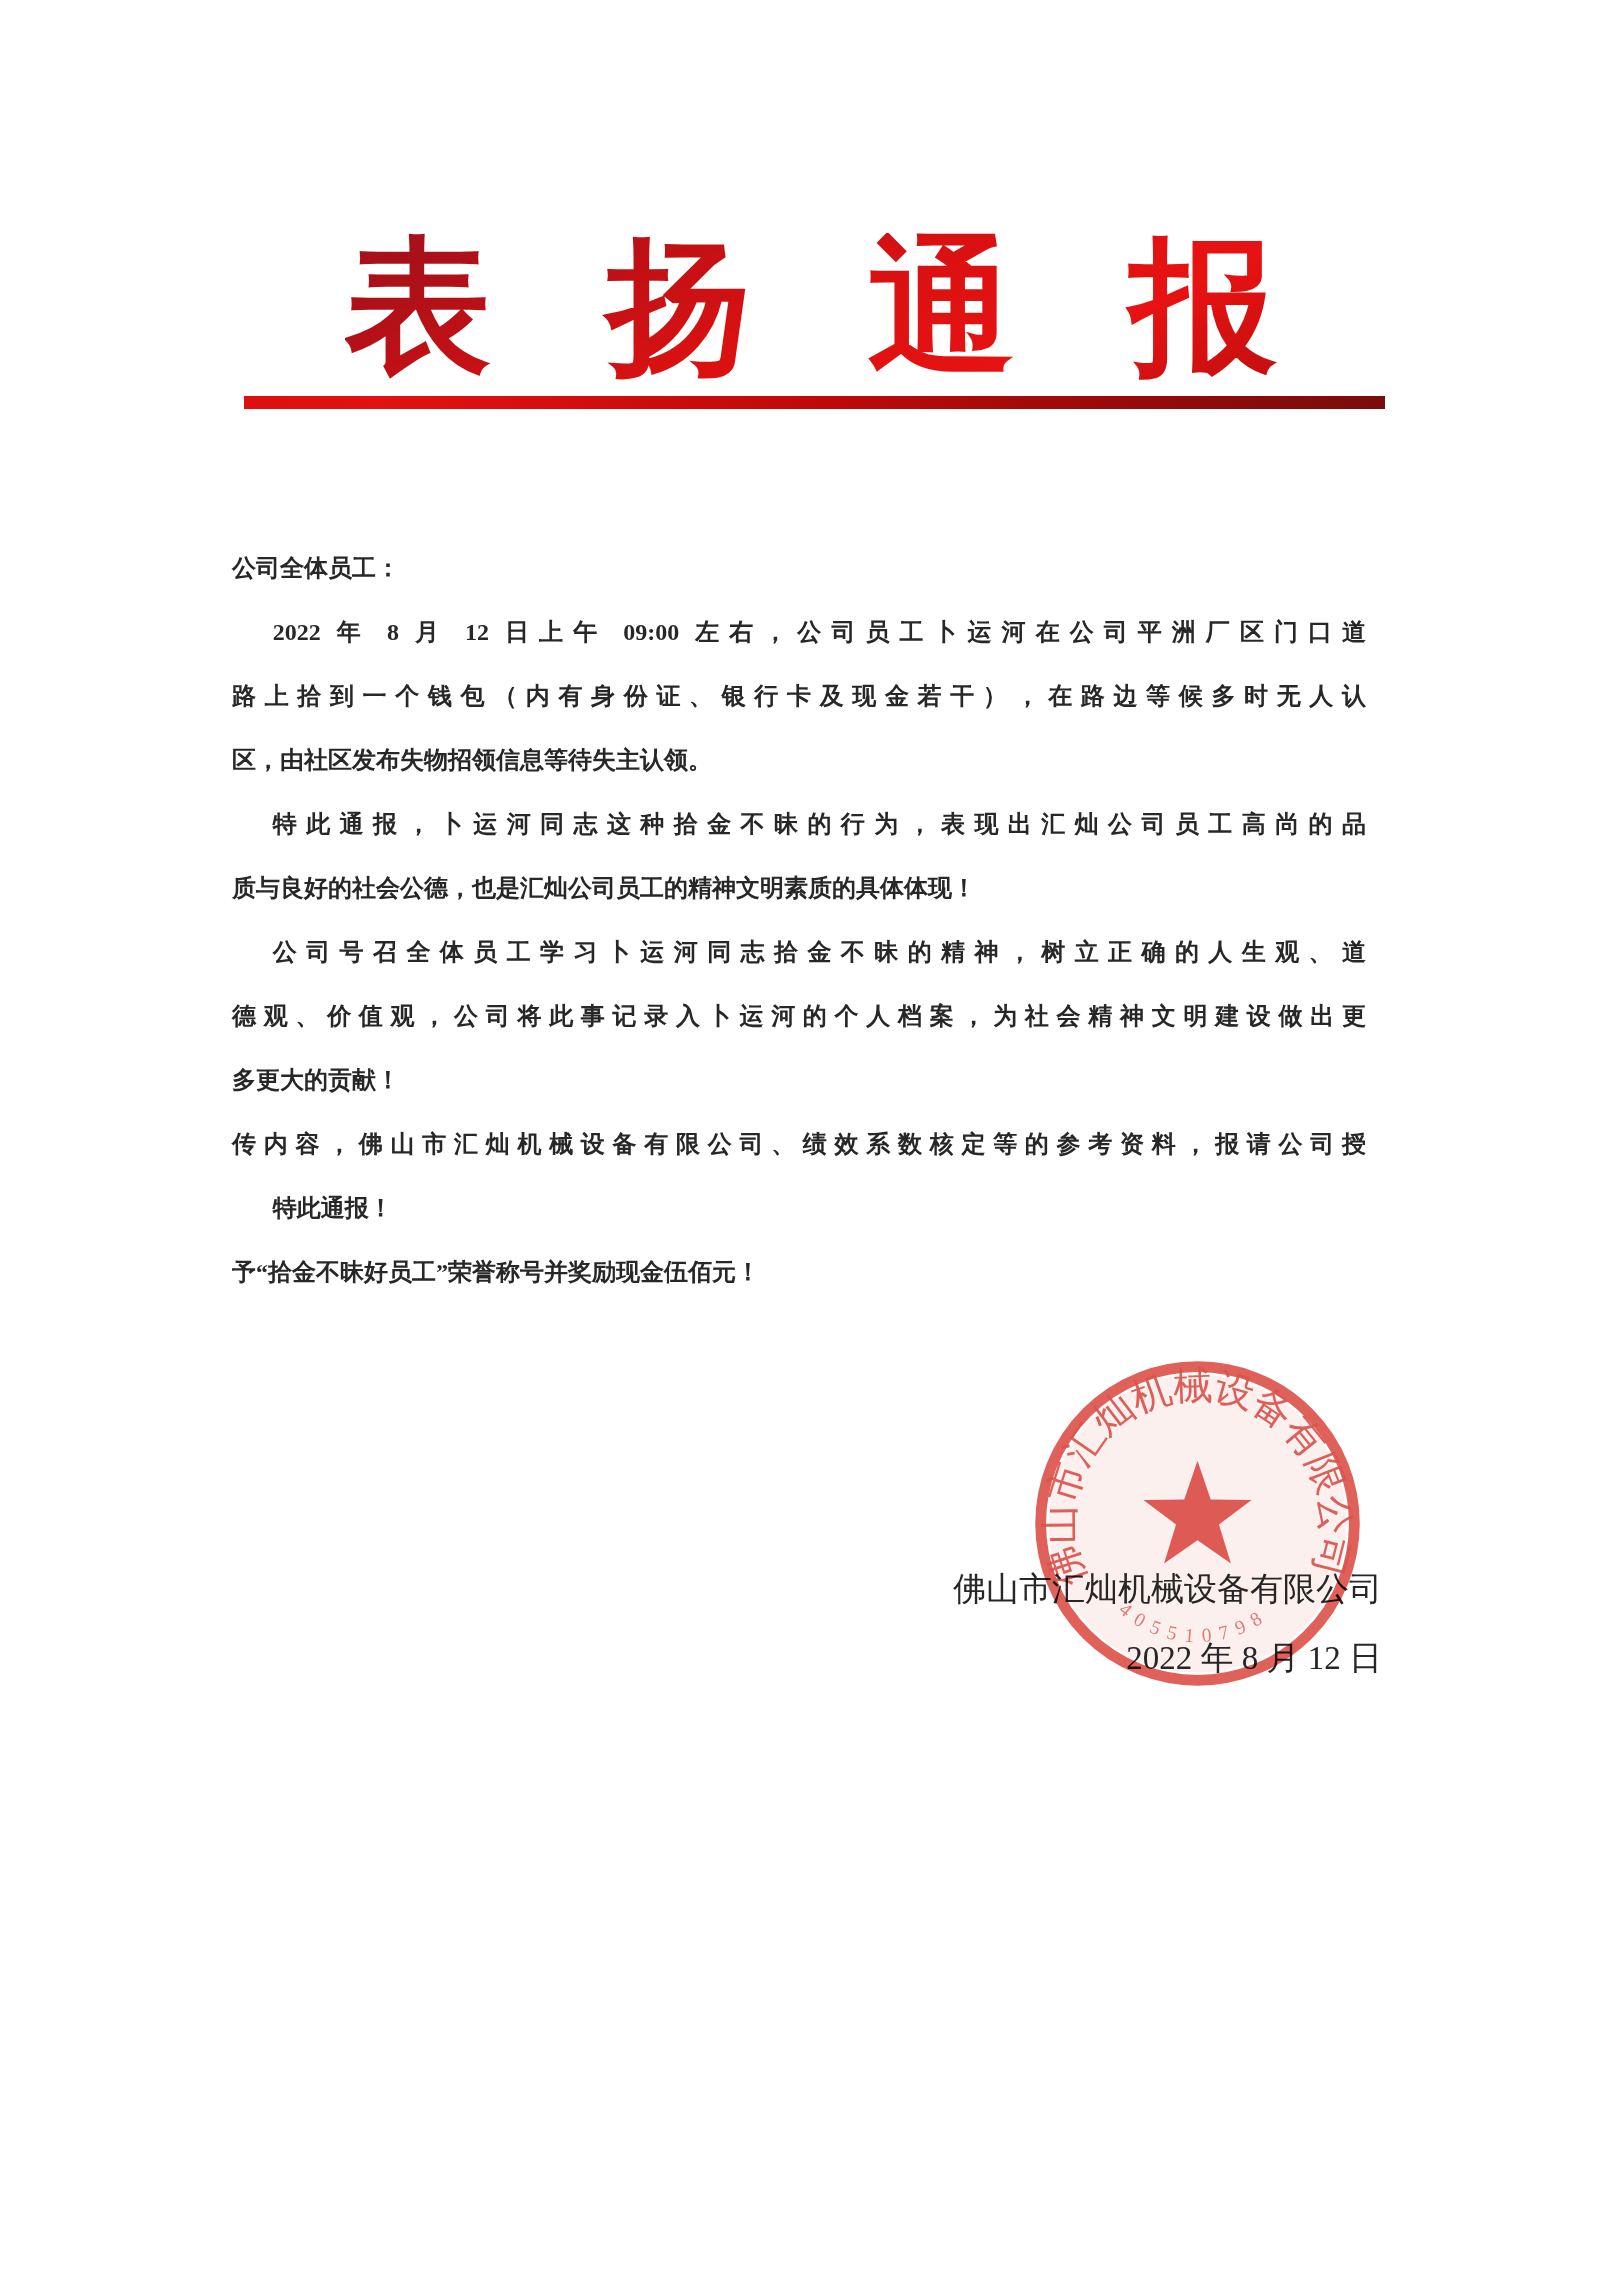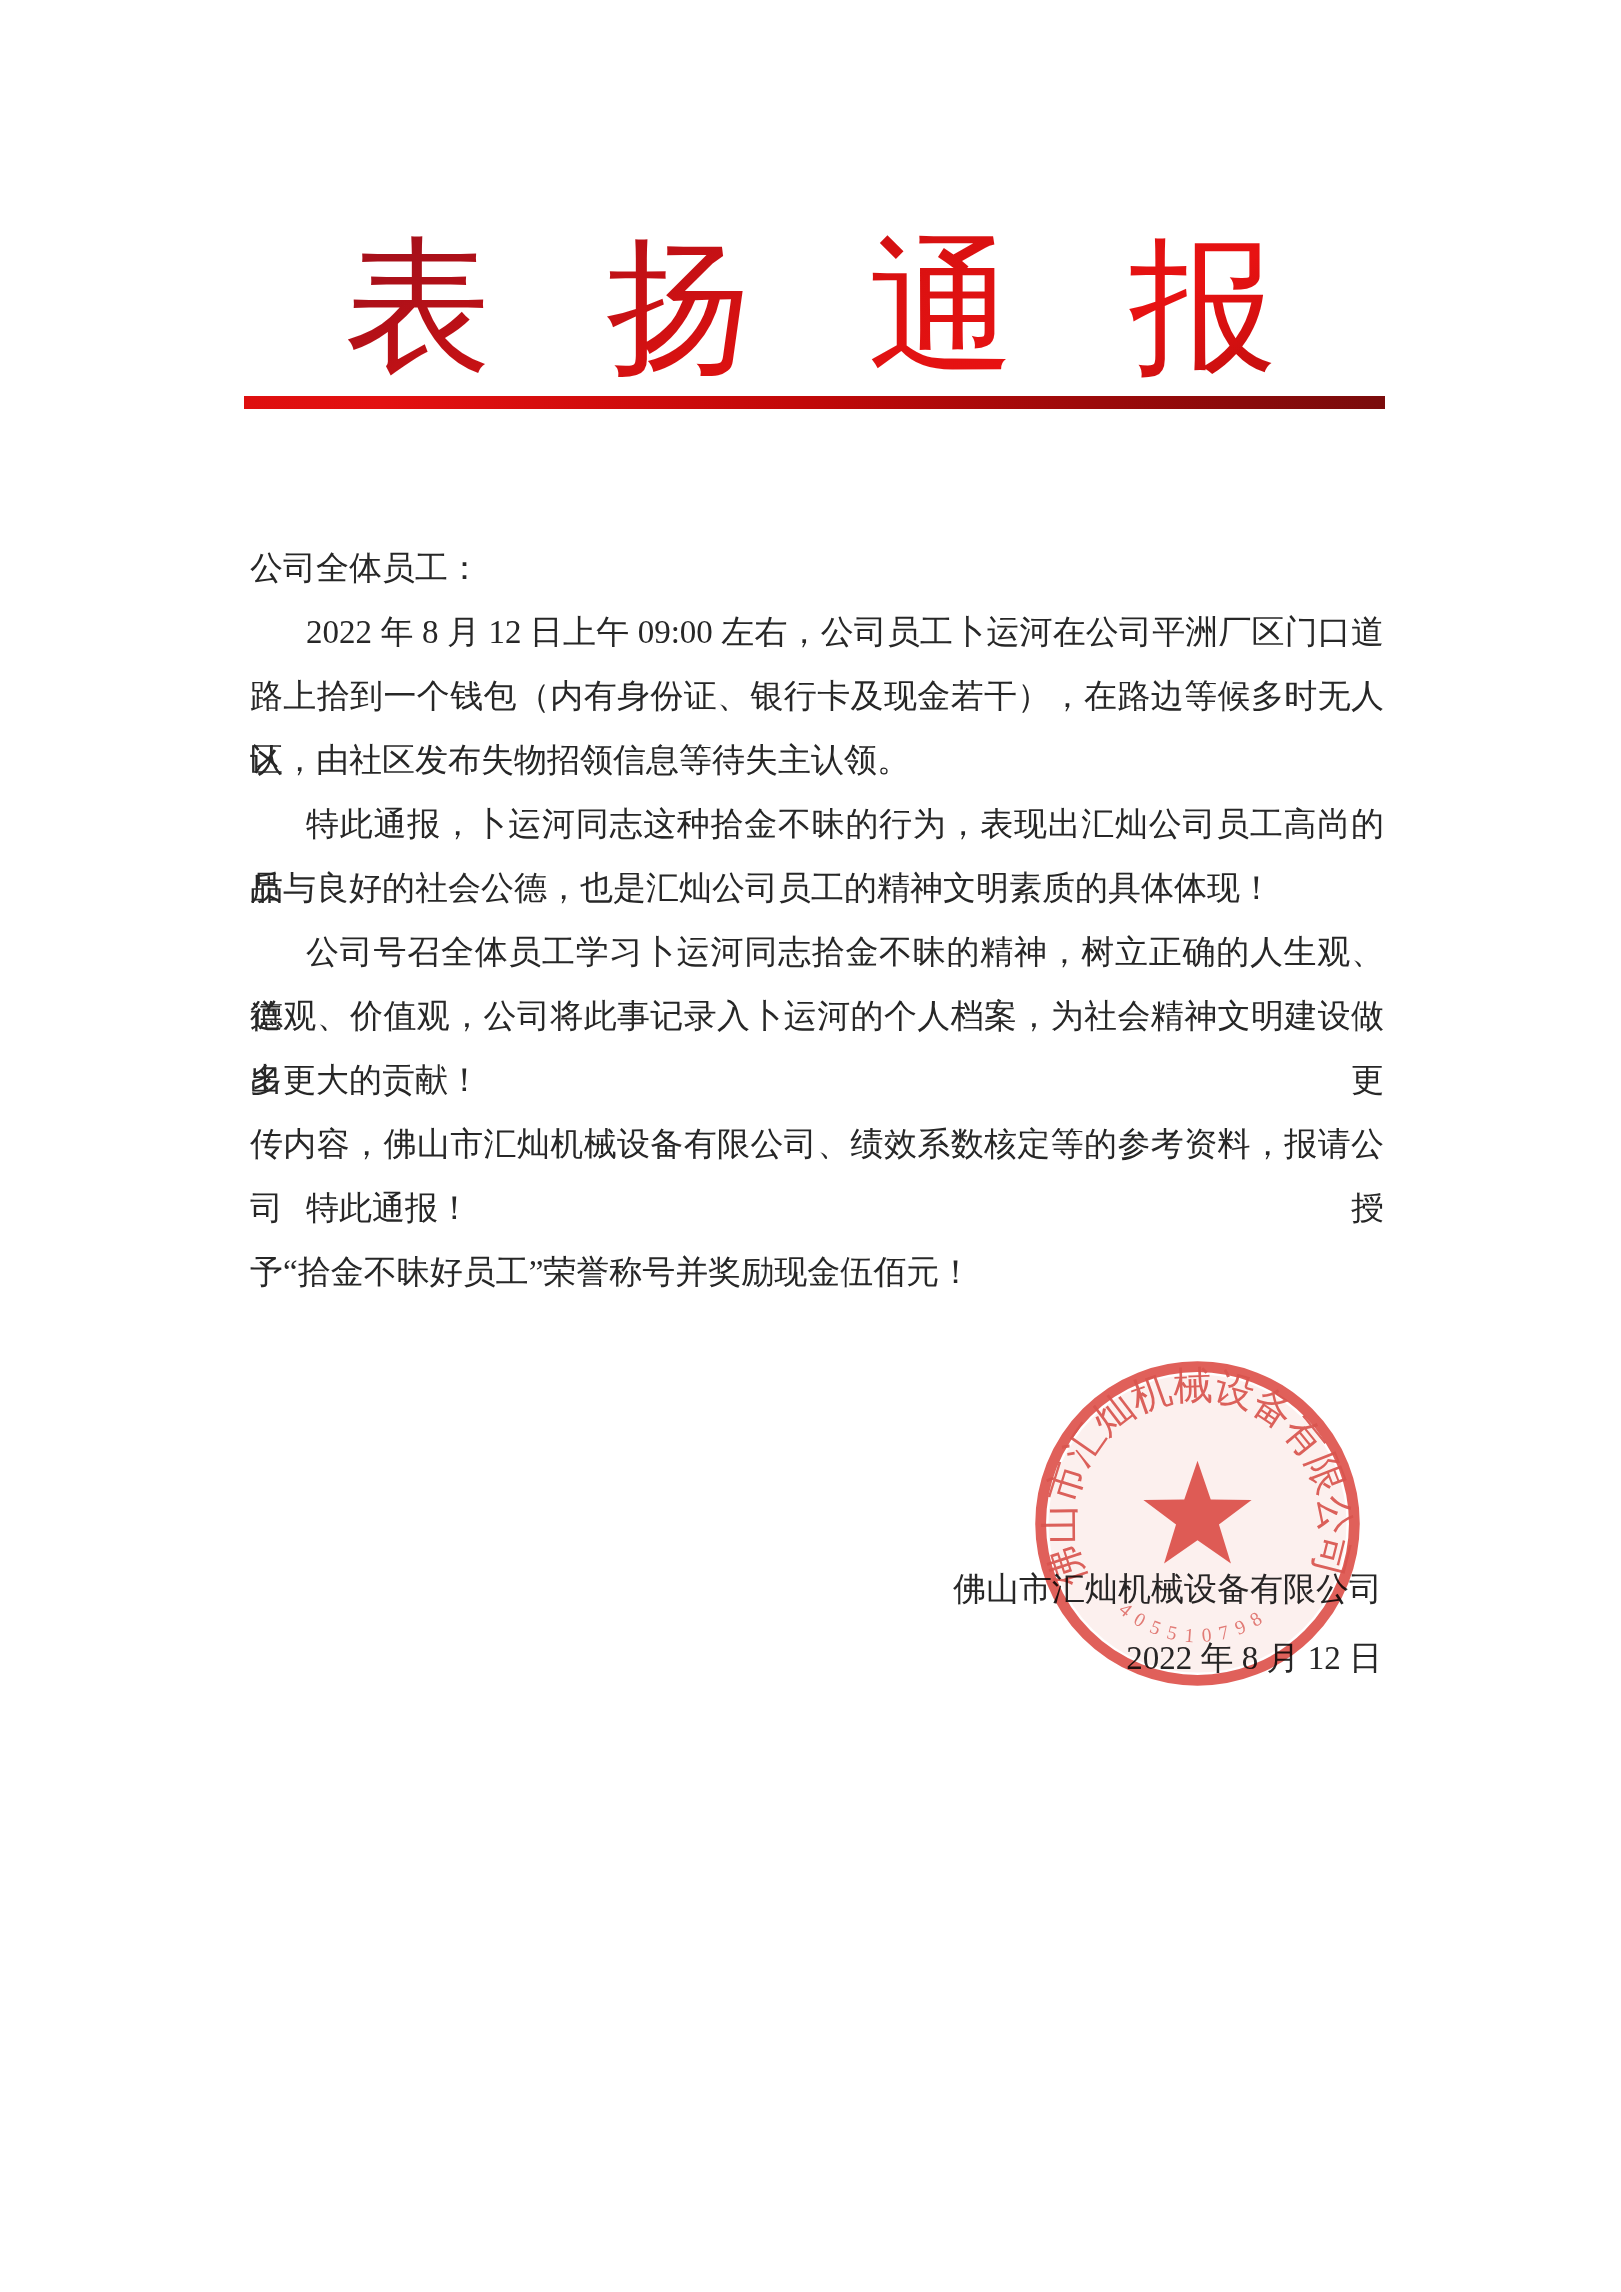--- a/index.html
+++ b/index.html
@@ -9,35 +9,35 @@
     background:#ffffff;
     overflow:hidden;
     font-family:"Liberation Serif","DejaVu Serif",serif;
   }
   
   .title-row{
     position:absolute;left:0;top:233px;width:100%;
     display:flex;justify-content:center;
   }
   .title-text{
-    font-size:147px;line-height:1.02;font-weight:normal;white-space:nowrap;
+    font-size:147px;line-height:1.02;font-weight:bold;white-space:nowrap;
     letter-spacing:.78em;margin-right:-.78em;
     color:#c51111;
     background:linear-gradient(155deg,#a8101a 8%,#d91111 45%,#e81212 70%,#b40d0d 100%);
     -webkit-background-clip:text;background-clip:text;
     -webkit-text-fill-color:transparent;
   }
   .title-rule{
     position:absolute;left:244px;top:396px;width:1141px;height:12.7px;
     background:linear-gradient(90deg,#de0f0f 0%,#e31111 12%,#c30909 48%,#9b0a0a 75%,#7a0c0c 100%);
   }
   
   .body-block{
-    position:absolute;left:250px;top:536px;width:1134px;
-    color:#272727;font-size:33px;
+    position:absolute;left:232px;top:536px;width:1134px;
+    color:#272727;font-size:24px;font-weight:bold;
   }
   .line{height:64px;line-height:64px;white-space:nowrap;}
   .just{white-space:normal;text-align:justify;text-align-last:justify;}
   .ind{text-indent:1.7em;}
   
   .sign-block{
     position:absolute;right:239px;top:1555px;
     color:#272727;font-size:33px;text-align:right;
   }
   .sign-line{height:69px;line-height:69px;white-space:nowrap;}

